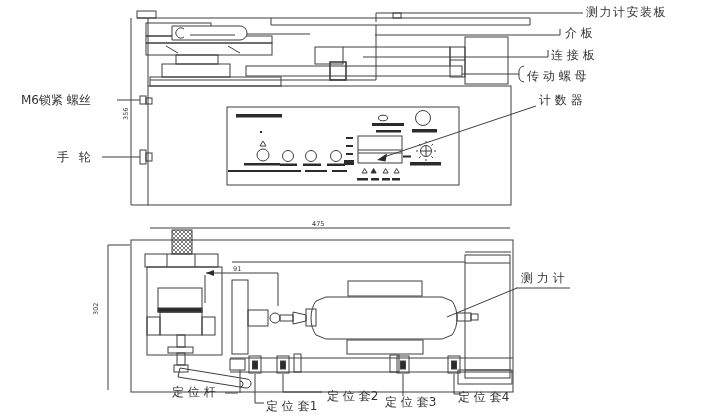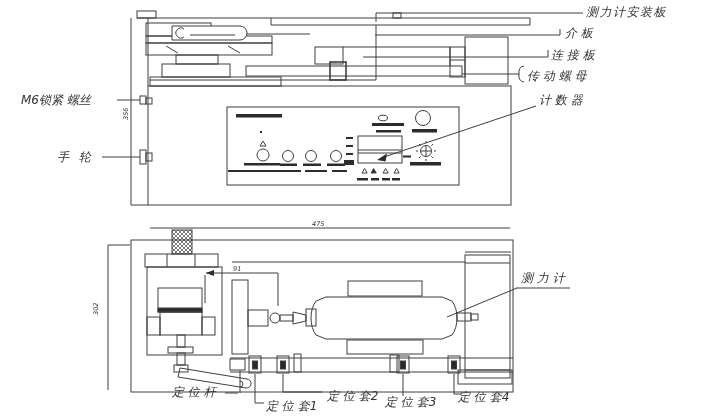--- a/index.html
+++ b/index.html
@@ -2,21 +2,20 @@
 <html><head>
 <meta charset="utf-8">
 <style>
   html,body{margin:0;padding:0;background:#ffffff;}
   .canvas{
     position:relative;
     width:718px;height:418px;
     background:#ffffff;
     font-family:"DejaVu Sans", sans-serif;
     overflow:hidden;
-    font-style:italic;
   }
   svg{display:block;}
   text{
     font-family:"DejaVu Sans", sans-serif;
     fill:#333333;
   }
   .lbl{font-size:12px;}
   .dim{font-size:6.5px;}
 </style>
 </head>

